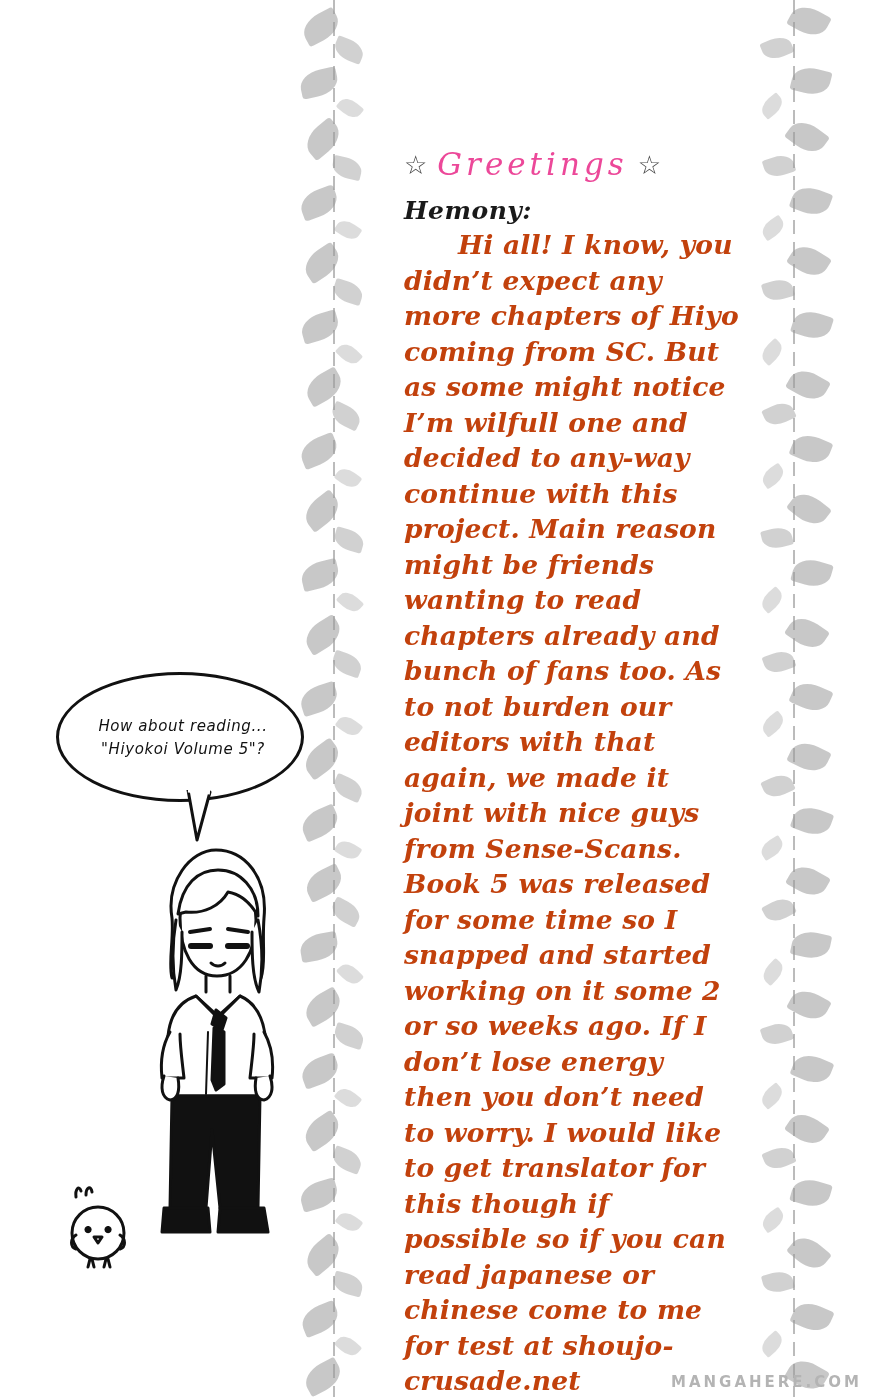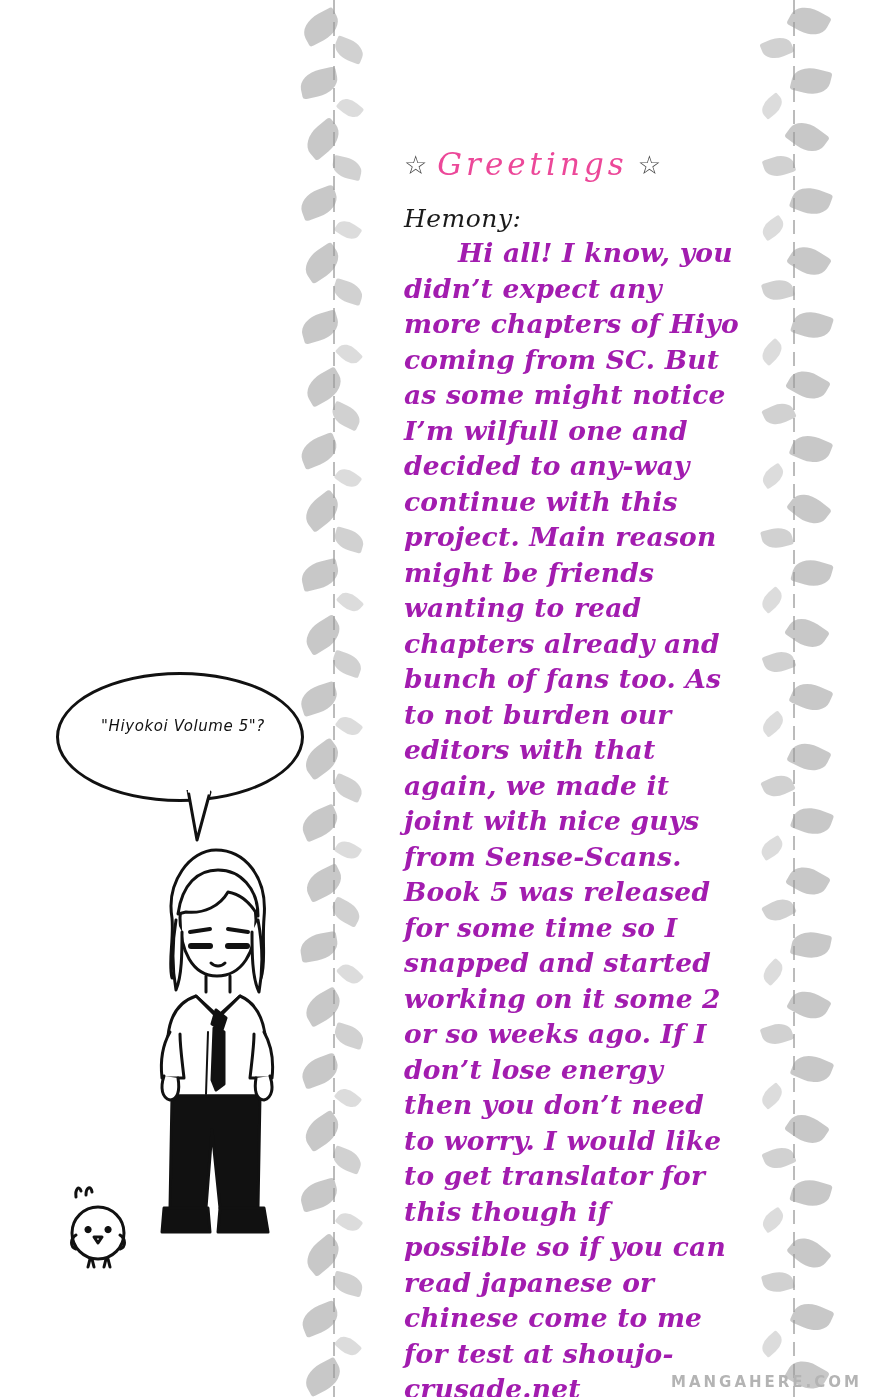--- a/index.html
+++ b/index.html
@@ -87,35 +87,35 @@
     font-size: 31px;
     letter-spacing: 4px;
     font-style: italic;
     font-weight: 400;
     color: #ec4899;
     white-space: nowrap;
   }
   #author-name {
     font-family: "DejaVu Serif", serif;
     font-style: italic;
-    font-weight: normal;
+    font-weight: bold;
     font-size: 25px;
-    margin-top: 16px;
+    margin-top: 8px;
     margin-bottom: 2px;
     letter-spacing: .5px;
   }
   #greetings-body {
     font-family: "DejaVu Serif", serif;
     font-style: italic;
     font-weight: bold;
     font-size: 26.5px;
     line-height: 35.5px;
     text-indent: 54px;
     letter-spacing: .2px;
-    color: #a21caf;
+    color: #c2410c;
     width: 335px;
   }
 
   
   #speech-bubble {
     position: absolute;
     left: 56px;
     top: 672px;
     width: 248px;
     height: 130px;
@@ -280,20 +280,21 @@
     <span class="star">☆</span>
     <span id="greetings-title">Greetings</span>
     <span class="star">☆</span>
   </div>
   <div id="author-name">Hemony:</div>
   <div id="greetings-body">Hi all! I know, you didn’t expect any more chapters of Hiyo coming from SC. But as some might notice I’m wilfull one and decided to any-way continue with this project. Main reason might be friends wanting to read chapters already and bunch of fans too. As to not burden our editors with that again, we made it joint with nice guys from Sense-Scans. Book 5 was released for some time so I snapped and started working on it some 2 or so weeks ago. If I don’t lose energy then you don’t need to worry. I would like to get translator for this though if possible so if you can read japanese or chinese come to me for test at shoujo-crusade.net</div>
 </div>
 
 <div id="speech-bubble">
   <div id="speech-bubble-text">
+    <div>How about reading...</div>
     <div>"Hiyokoi Volume 5"?</div>
   </div>
 </div>
 <div id="speech-tail">
   <svg width="26" height="52" viewBox="0 0 26 52">
     <path d="M2,0 L24,2 L11,50 Z" fill="#ffffff" stroke="#111111" stroke-width="3" stroke-linejoin="round"></path>
     <path d="M2,0 L24,2" stroke="#ffffff" stroke-width="5"></path>
   </svg>
 </div>
 

